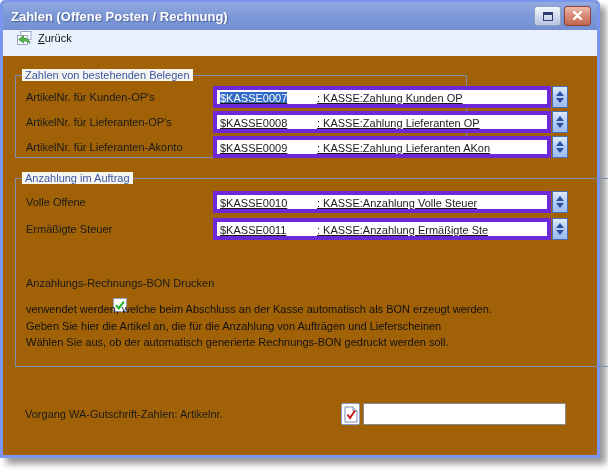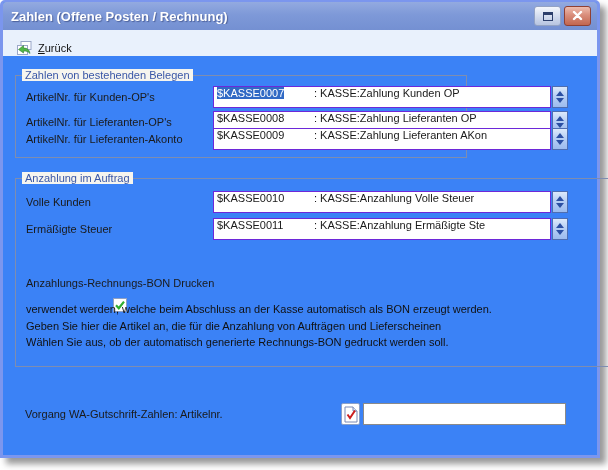--- a/index.html
+++ b/index.html
@@ -3,21 +3,21 @@
 <meta charset="utf-8">
 <style>
   * { box-sizing: border-box; margin: 0; padding: 0; }
   html, body { width: 608px; height: 470px; background: #ffffff; overflow: hidden; }
   body { font-family: "Liberation Sans", sans-serif; font-size: 11px; color: #1a1a1a; }
 
   .window {
     position: absolute; left: 0; top: 0; width: 600px; height: 458px;
     border: 3px solid #7b96ee; border-top-width: 2px;
     border-radius: 5px 5px 0 0;
-    background: #3b82f6;
+    background: #a16207;
     box-shadow: 6px 6px 6px rgba(70,70,70,0.55);
   }
 
   
   .titlebar {
     position: absolute; left: 0; top: 0; right: 0; height: 28px;
     background: linear-gradient(180deg, #93aae0 0%, #7e99d8 45%, #7490d2 100%);
     border-radius: 3px 3px 0 0;
     display: flex; align-items: center; padding: 0 6px 0 8px;
   }
@@ -42,21 +42,21 @@
   }
   .btn-close {
     border: 1px solid #8f4033;
     background: linear-gradient(180deg, #edbcae 0%, #d98d7b 45%, #c2664f 100%);
   }
 
   
   .toolbar {
     position: absolute; left: 0; top: 28px; right: 0; height: 26px;
     background: #e9f1fc;
-    display: flex; align-items: flex-end; padding-left: 13px;
+    display: flex; align-items: flex-start; padding-left: 13px;
   }
   .back-btn { display: flex; align-items: center; gap: 5px; cursor: pointer; }
   .back-label { display: inline-block; color: #111; }
   .back-label::first-letter { text-decoration: underline; }
 
   
   .content { position: absolute; left: 0; top: 54px; right: 0; bottom: 0; }
 
   .group {
     position: absolute; border: 1px solid #7e8db0;
@@ -67,22 +67,22 @@
     background: #f6f5ef; padding: 0 3px;
     color: #3a57a7; white-space: nowrap;
   }
   .g1 { left: 12px; top: 19px; width: 452px; height: 83px; }
   .g2 { left: 12px; top: 122px; width: 608px; height: 189px; }
 
   .form-row { position: absolute; left: 0; height: 22px; display: flex; align-items: center; width: 100%; }
   .row-label { position: absolute; left: 10px; white-space: nowrap; }
   .combo { position: absolute; left: 197px; display: flex; align-items: stretch; }
   .edit {
-    width: 338px; height: 22px; border: 1px solid #6d28d9; background: #ffffff;
-    display: flex; align-items: flex-start; padding: 0 3px; overflow: hidden; white-space: nowrap;
+    width: 338px; height: 22px; border: 4px solid #6d28d9; background: #ffffff;
+    display: flex; align-items: flex-end; padding: 0 3px; overflow: hidden; white-space: nowrap; text-decoration: underline;
   }
   .val { display: inline-block; width: 97px; flex: 0 0 97px; overflow: hidden; white-space: nowrap; }
   .val-text.selected { background: #316ac5; color: #ffffff; }
   .desc { white-space: nowrap; overflow: hidden; }
   .spinner {
     width: 16px; height: 22px; margin-left: 1px;
     border: 1px solid #4e6db0;
     background: linear-gradient(180deg, #dce9fb 0%, #b7cff4 45%, #9cbbee 100%);
     display: flex; flex-direction: column; align-items: center; justify-content: center;
     cursor: pointer;
@@ -168,40 +168,40 @@
             <span class="val"><span class="val-text">$KASSE0008</span></span>
             <span class="desc">: KASSE:Zahlung Lieferanten OP</span>
           </div>
           <div class="spinner">
             <span class="arr up"></span>
             <span class="arr down"></span>
           </div>
         </div>
       </div>
 
-      <div class="form-row" style="top:52px">
+      <div class="form-row" style="top:60px">
         <span class="row-label">ArtikelNr. für Lieferanten-Akonto</span>
         <div class="combo">
           <div class="edit">
             <span class="val"><span class="val-text">$KASSE0009</span></span>
             <span class="desc">: KASSE:Zahlung Lieferanten AKon</span>
           </div>
           <div class="spinner">
             <span class="arr up"></span>
             <span class="arr down"></span>
           </div>
         </div>
       </div>
     </div>
 
     <div class="group g2">
       <span class="group-title">Anzahlung im Auftrag</span>
 
       <div class="form-row" style="top:12px">
-        <span class="row-label">Volle Kunden</span>
+        <span class="row-label">Volle Offene</span>
         <div class="combo">
           <div class="edit">
             <span class="val"><span class="val-text">$KASSE0010</span></span>
             <span class="desc">: KASSE:Anzahlung Volle Steuer</span>
           </div>
           <div class="spinner">
             <span class="arr up"></span>
             <span class="arr down"></span>
           </div>
         </div>

